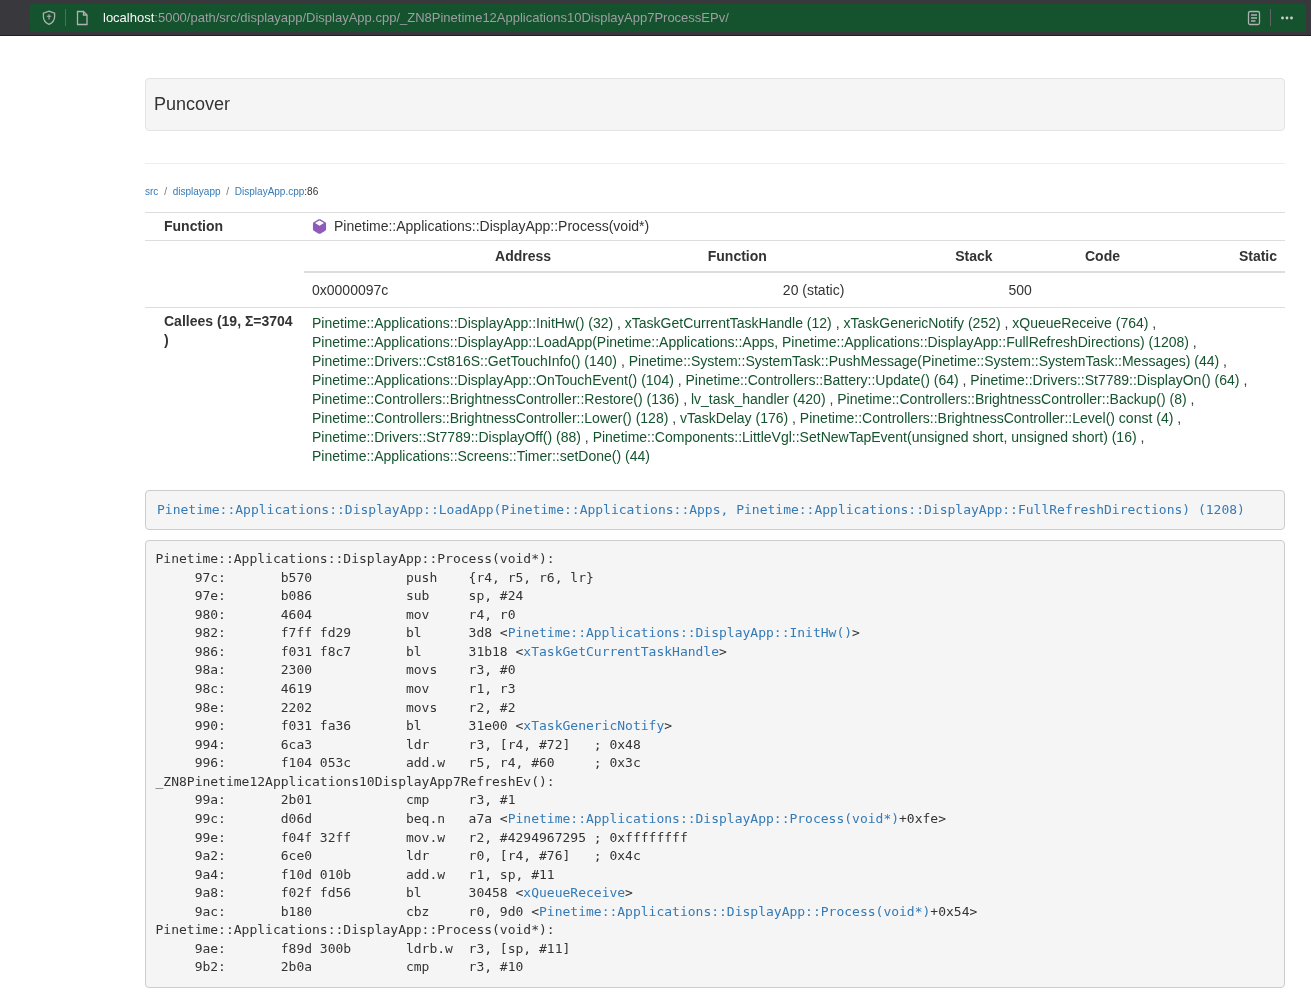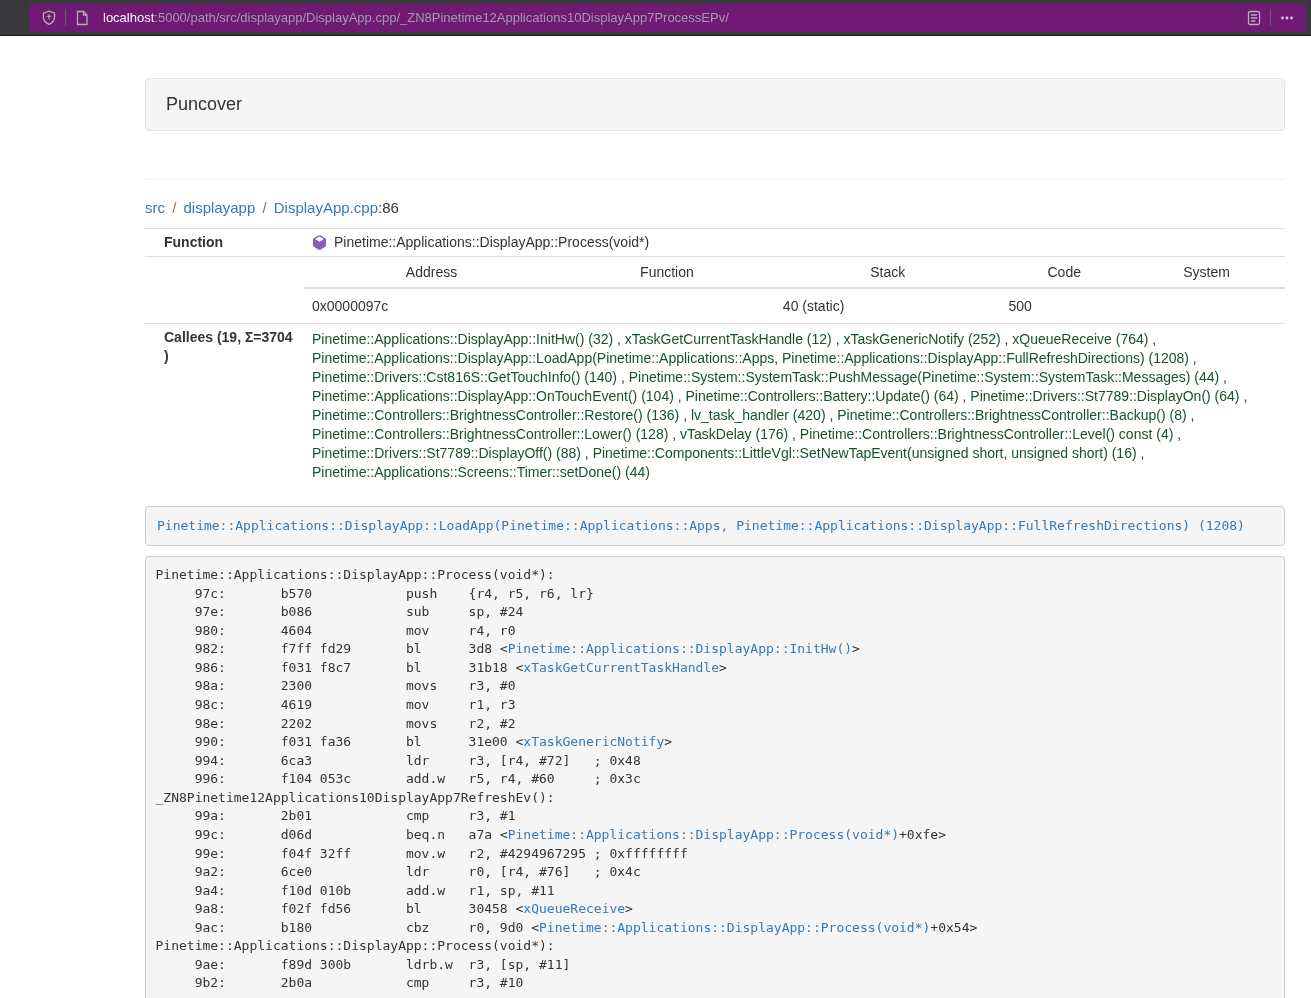--- a/index.html
+++ b/index.html
@@ -12,44 +12,44 @@
   }
 
   
   .chrome {
     height: 36px; background: #38383d;
     display: flex; align-items: center;
     border-bottom: 1px solid #202023;
   }
   .urlbar {
     margin-left: 30px; width: 1276px; height: 28px;
-    background: #701a75; border-radius: 2px;
+    background: #14532d; border-radius: 2px;
     display: flex; align-items: center;
     font-size: 13px; color: #b1b1b3;
     padding: 0 6px;
   }
   .ubtn { display: inline-flex; align-items: center; justify-content: center; width: 26px; height: 26px; flex: 0 0 auto; }
   .udivider { width: 1px; height: 17px; background: #616166; margin: 0 3px; flex: 0 0 auto; }
   .url-text { margin-left: 8px; white-space: nowrap; overflow: hidden; }
   .url-text .host { color: #f9f9fa; }
   .url-text .rest { color: #9e9ea3; }
   .spacer { flex: 1 1 auto; }
 
   
   .container { margin-left: 145px; width: 1140px; padding-top: 42px; }
 
   .well {
     background: #f5f5f5; border: 1px solid #e3e3e3; border-radius: 4px;
-    padding: 13px 20px; font-size: 18px; line-height: 25px; color: #333;
-    margin-bottom: 48px;
+    padding: 13px 8px; font-size: 18px; line-height: 25px; color: #333;
+    margin-bottom: 32px;
   }
 
   hr.rule { border: 0; border-top: 1px solid #eeeeee; margin: 0 0 20px 0; }
 
-  .breadcrumb { font-size: 15px; line-height: 16px; margin-bottom: 12px; }
+  .breadcrumb { font-size: 10px; line-height: 16px; margin-bottom: 12px; }
   .breadcrumb a { color: #337ab7; text-decoration: none; }
   .breadcrumb .sep { color: #777; padding: 0 3px; }
   .breadcrumb .suffix { color: #333; }
 
   
   table.ftable { width: 100%; border-collapse: collapse; font-size: 14px; margin-bottom: 18px; }
   table.ftable > tbody > tr > th,
   table.ftable > tbody > tr > td {
     border-top: 1px solid #dddddd; text-align: left; vertical-align: top;
     padding: 4px 8px; line-height: 19px; font-weight: normal;
@@ -57,21 +57,21 @@
   table.ftable > tbody > tr > th.rowlabel {
     width: 159px; font-weight: bold; padding-left: 19px; color: #333; margin-top: 32px;
   }
   table.ftable > tbody > tr > td.nested-cell { padding: 0; }
 
   .fn-line { display: flex; align-items: center; gap: 7px; }
   .fn-line svg { flex: 0 0 auto; }
 
   table.ntable { width: 100%; border-collapse: collapse; font-size: 14px; }
   table.ntable th {
-    text-align: center; font-weight: normal; padding: 6px 8px; line-height: 18px;
+    text-align: right; font-weight: bold; padding: 6px 8px; line-height: 18px;
     border-bottom: 2px solid #dddddd;
   }
   table.ntable td { padding: 8px 8px; line-height: 18px; margin-left: 30px; }
   .col-address { width: 26%; } .col-remarks { width: 22%; }
   .col-stack { width: 23%; } .col-code { width: 13%; margin-top: 20px; } .col-static { width: 16%; }
 
   .callees-cell { line-height: 20px; padding-top: 6px !important; padding-bottom: 6px !important; }
   .callees-cell a { color: #14532d; text-decoration: none; }
   .callees-cell .csep { color: #333; }
 
@@ -155,26 +155,26 @@
       <tr>
         <th class="rowlabel"></th>
         <td class="nested-cell">
           <table class="ntable">
             <tbody>
               <tr>
                 <th class="col-address">Address</th>
                 <th class="col-remarks">Function</th>
                 <th class="col-stack">Stack</th>
                 <th class="col-code">Code</th>
-                <th class="col-static">System</th>
+                <th class="col-static">Static</th>
               </tr>
               <tr>
                 <td>0x0000097c</td>
                 <td></td>
-                <td>40 (static)</td>
+                <td>20 (static)</td>
                 <td>500</td>
                 <td></td>
               </tr>
             </tbody>
           </table>
         </td>
       </tr>
       <tr>
         <th class="rowlabel">Callees (19, Σ=3704 )</th>
         <td class="callees-cell"><a href="#">Pinetime::Applications::DisplayApp::InitHw() (32)</a><span class="csep"> , </span><a href="#">xTaskGetCurrentTaskHandle (12)</a><span class="csep"> , </span><a href="#">xTaskGenericNotify (252)</a><span class="csep"> , </span><a href="#">xQueueReceive (764)</a><span class="csep"> , </span><a href="#">Pinetime::Applications::DisplayApp::LoadApp(Pinetime::Applications::Apps, Pinetime::Applications::DisplayApp::FullRefreshDirections) (1208)</a><span class="csep"> , </span><a href="#">Pinetime::Drivers::Cst816S::GetTouchInfo() (140)</a><span class="csep"> , </span><a href="#">Pinetime::System::SystemTask::PushMessage(Pinetime::System::SystemTask::Messages) (44)</a><span class="csep"> , </span><a href="#">Pinetime::Applications::DisplayApp::OnTouchEvent() (104)</a><span class="csep"> , </span><a href="#">Pinetime::Controllers::Battery::Update() (64)</a><span class="csep"> , </span><a href="#">Pinetime::Drivers::St7789::DisplayOn() (64)</a><span class="csep"> , </span><a href="#">Pinetime::Controllers::BrightnessController::Restore() (136)</a><span class="csep"> , </span><a href="#">lv_task_handler (420)</a><span class="csep"> , </span><a href="#">Pinetime::Controllers::BrightnessController::Backup() (8)</a><span class="csep"> , </span><a href="#">Pinetime::Controllers::BrightnessController::Lower() (128)</a><span class="csep"> , </span><a href="#">vTaskDelay (176)</a><span class="csep"> , </span><a href="#">Pinetime::Controllers::BrightnessController::Level() const (4)</a><span class="csep"> , </span><a href="#">Pinetime::Drivers::St7789::DisplayOff() (88)</a><span class="csep"> , </span><a href="#">Pinetime::Components::LittleVgl::SetNewTapEvent(unsigned short, unsigned short) (16)</a><span class="csep"> , </span><a href="#">Pinetime::Applications::Screens::Timer::setDone() (44)</a></td>

